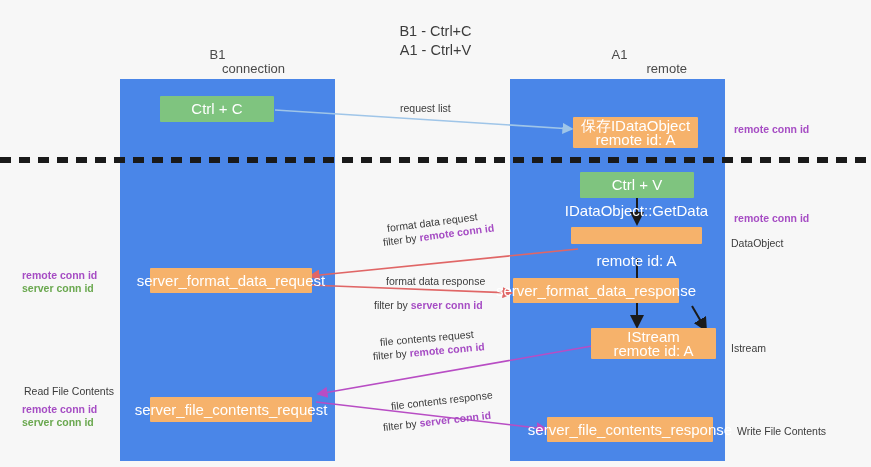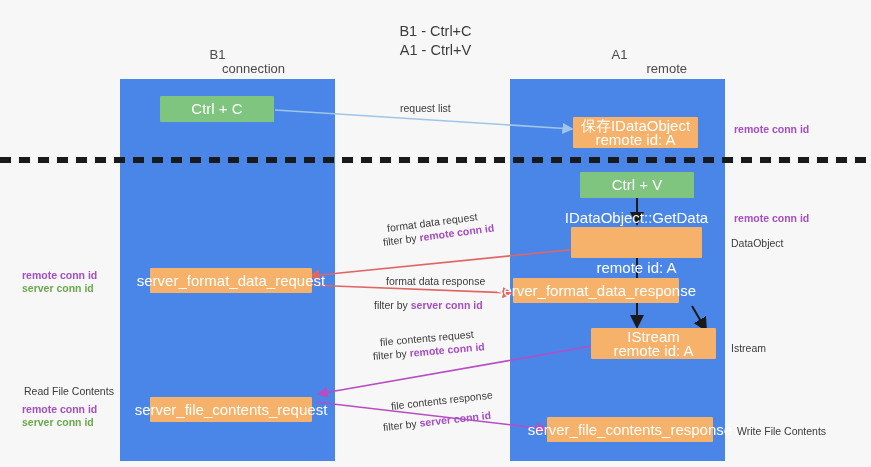--- a/index.html
+++ b/index.html
@@ -162,21 +162,21 @@
 
   <div class="node orange" style="left:573px; top:117px; width:125px; height:31px;">
     <span>保存IDataObject</span>
     <span class="sub">remote id: A</span>
   </div>
 
   <div class="node green" style="left:580px; top:172px; width:114px; height:26px;">
     <span>Ctrl + V</span>
   </div>
 
-  <div class="node orange" style="left:571px; top:227px; width:131px; height:31px;gap:36px;">
+  <div class="node orange" style="left:571px; top:227px; width:131px; height:17px;gap:36px;">
     <span>IDataObject::GetData</span>
     <span class="sub">remote id: A</span>
   </div>
 
   <div class="node orange" style="left:150px; top:268px; width:162px; height:25px;">
     <span>server_format_data_request</span>
   </div>
 
   <div class="node orange" style="left:513px; top:278px; width:166px; height:25px;">
     <span>server_format_data_response</span>

